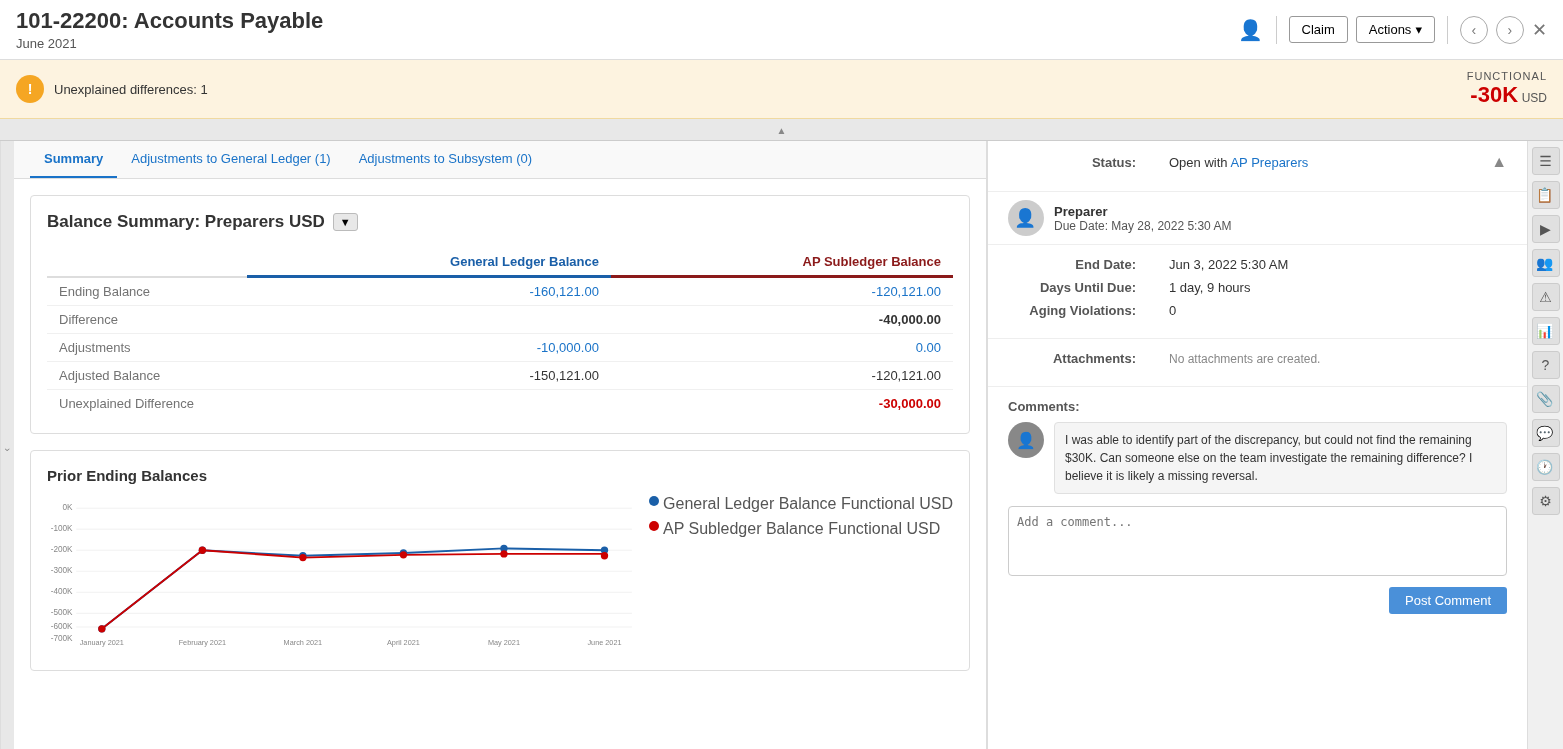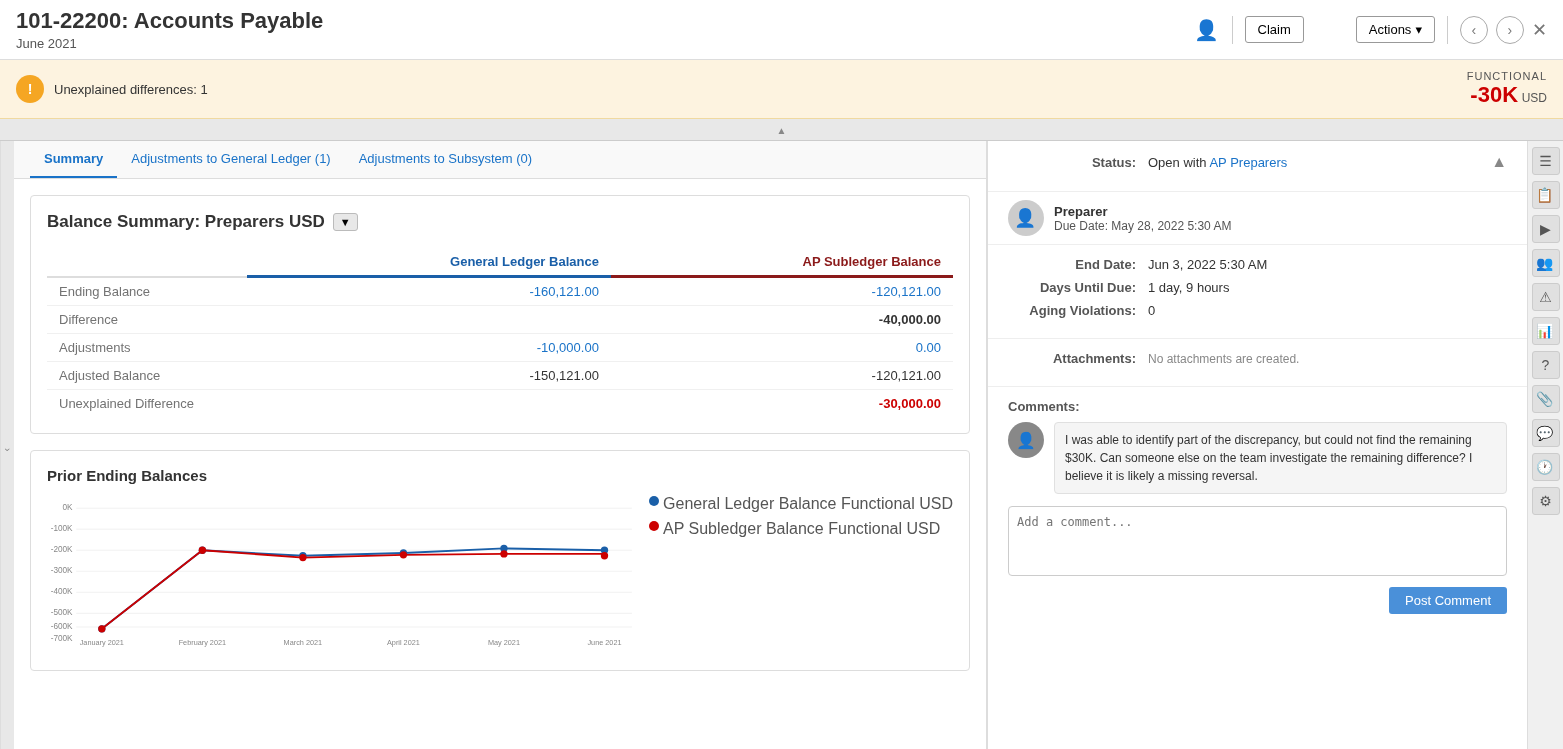--- a/index.html
+++ b/index.html
@@ -30,21 +30,20 @@
     .btn-actions {
       background: #fff;
       border: 1px solid #999;
       border-radius: 3px;
       padding: 5px 12px;
       cursor: pointer;
       font-size: 13px;
       display: flex;
       align-items: flex-start;
       gap: 4px;
-      margin-left: 44px;
     }
     .nav-btn {
       background: none;
       border: 1px solid #aaa;
       border-radius: 50%;
       width: 28px;
       height: 28px;
       cursor: pointer;
       display: flex;
       align-items: center;
@@ -196,21 +195,21 @@
 
     
     .right-panel {
       width: 540px;
       background: #fff;
       overflow-y: auto;
       border-left: 1px solid #ddd;
       padding: 0;
     }
     .right-section { padding: 12px 20px; border-bottom: 1px solid #eee; }
-    .field-row { display: flex; align-items: center; margin-bottom: 8px; }
+    .field-row { display: flex; align-items: center; margin-bottom: 8px; gap: 21px; }
     .field-label { font-weight: bold; color: #555; min-width: 140px; text-align: right; padding-right: 12px; }
     .field-value { flex: 1; color: #333; }
     .field-value a { color: #1a73c8; text-decoration: none; }
 
     
     .preparer-row { display: flex; align-items: center; gap: 10px; padding: 8px 20px; border-bottom: 1px solid #eee; }
     .preparer-avatar {
       width: 36px; height: 36px;
       border-radius: 50%;
       background: #ccc;

